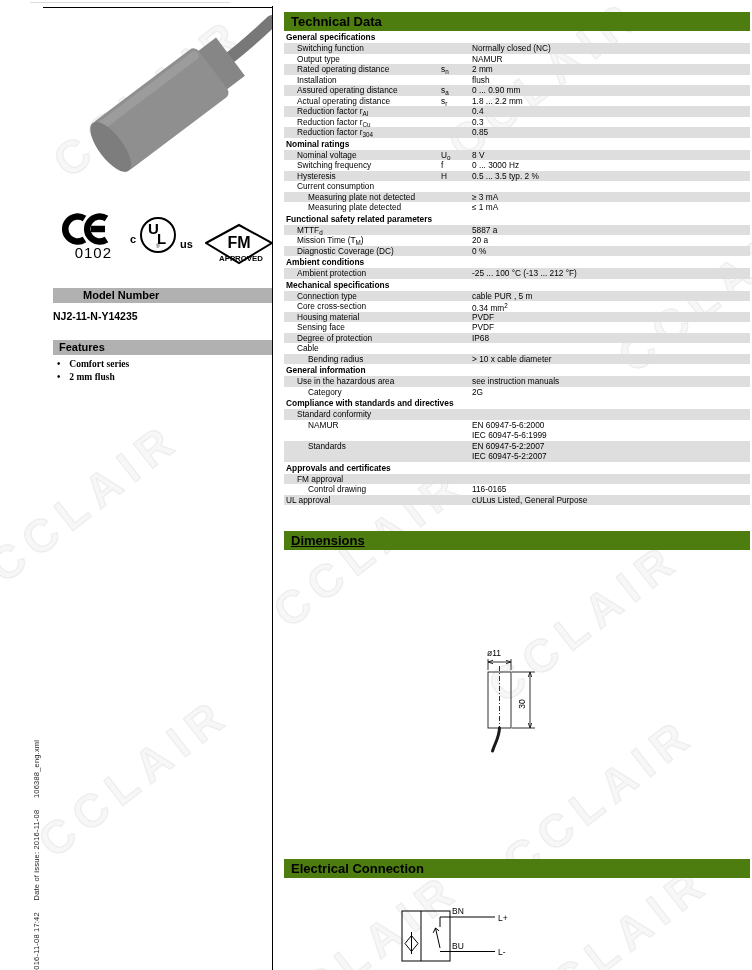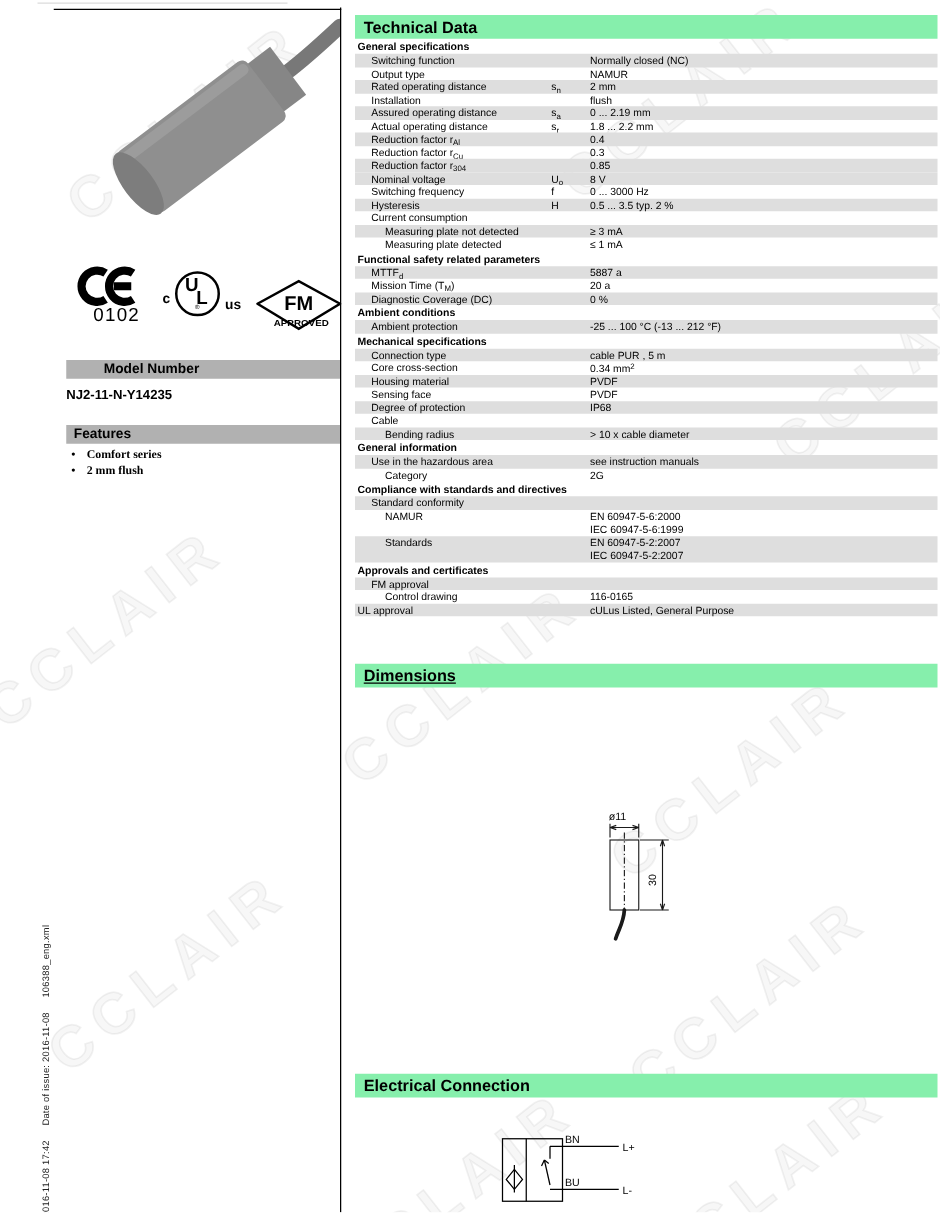--- a/index.html
+++ b/index.html
@@ -7,21 +7,21 @@
         font-family:"Liberation Sans",sans-serif;color:#000;}
   
   .wm{position:absolute;font-weight:bold;font-size:46px;letter-spacing:9px;white-space:nowrap;
       color:rgba(0,0,0,0.03);-webkit-text-stroke:1.4px rgba(0,0,0,0.055);
       transform:rotate(-38deg);pointer-events:none;}
   
   .rule-page-top{position:absolute;left:30px;top:2px;width:200px;height:1px;background:#dcdcdc;}
   .rule-left-top{position:absolute;left:43px;top:7px;width:230px;height:1px;background:#000;}
   .divider-v{position:absolute;left:272px;top:6px;width:1px;height:964px;background:#000;}
   
-  .hbar{position:absolute;left:284px;width:466px;height:19px;background:#86efac;
+  .hbar{position:absolute;left:284px;width:466px;height:19px;background:#4d7c0f;
         font-weight:bold;font-size:13px;line-height:19px;padding-left:7px;box-sizing:border-box;}
   
   .tech{position:absolute;left:284px;top:31px;width:466px;}
   .sec-h{height:12px;line-height:13px;font-weight:bold;font-size:8.4px;padding-left:2px;}
   .row{position:relative;height:10.5px;line-height:10.7px;font-size:8.3px;}
   .row.two{height:21px;}
   .row.shade{background:#dedede;}
   .row.i0{padding-left:2px;}
   .row.i1{padding-left:13px;}
   .row.i2{padding-left:24px;}
@@ -120,25 +120,26 @@
     <li>2 mm flush</li>
   </ul>
 
   <div class="hbar" style="top:12px;">Technical Data</div>
   <div class="tech" id="tech-rows">
       <div class="sec-h">General specifications</div>
       <div class="row i1 shade"><span class="lbl">Switching function</span><span class="val">Normally closed (NC)</span></div>
       <div class="row i1"><span class="lbl">Output type</span><span class="val">NAMUR</span></div>
       <div class="row i1 shade"><span class="lbl">Rated operating distance</span><span class="sym">s<sub>n</sub></span><span class="val">2 mm</span></div>
       <div class="row i1"><span class="lbl">Installation</span><span class="val">flush</span></div>
-      <div class="row i1 shade"><span class="lbl">Assured operating distance</span><span class="sym">s<sub>a</sub></span><span class="val">0 ... 2.19 mm</span></div>
+      <div class="row i1 shade"><span class="lbl">Assured operating distance</span><span class="sym">s<sub>a</sub></span><span class="val">0 ... 0.90 mm</span></div>
       <div class="row i1"><span class="lbl">Actual operating distance</span><span class="sym">s<sub>r</sub></span><span class="val">1.8 ... 2.2 mm</span></div>
       <div class="row i1 shade"><span class="lbl">Reduction factor r<sub>Al</sub></span><span class="val">0.4</span></div>
       <div class="row i1"><span class="lbl">Reduction factor r<sub>Cu</sub></span><span class="val">0.3</span></div>
       <div class="row i1 shade"><span class="lbl">Reduction factor r<sub>304</sub></span><span class="val">0.85</span></div>
+      <div class="sec-h">Nominal ratings</div>
       <div class="row i1 shade"><span class="lbl">Nominal voltage</span><span class="sym">U<sub>o</sub></span><span class="val">8 V</span></div>
       <div class="row i1"><span class="lbl">Switching frequency</span><span class="sym">f</span><span class="val">0 ... 3000 Hz</span></div>
       <div class="row i1 shade"><span class="lbl">Hysteresis</span><span class="sym">H</span><span class="val">0.5 ... 3.5 typ. 2  %</span></div>
       <div class="row i1"><span class="lbl">Current consumption</span></div>
       <div class="row i2 shade"><span class="lbl">Measuring plate not detected</span><span class="val">≥ 3 mA</span></div>
       <div class="row i2"><span class="lbl">Measuring plate detected</span><span class="val">≤ 1 mA</span></div>
       <div class="sec-h">Functional safety related parameters</div>
       <div class="row i1 shade"><span class="lbl">MTTF<sub>d</sub></span><span class="val">5887 a</span></div>
       <div class="row i1"><span class="lbl">Mission Time (T<sub>M</sub>)</span><span class="val">20 a</span></div>
       <div class="row i1 shade"><span class="lbl">Diagnostic Coverage (DC)</span><span class="val">0 %</span></div>

